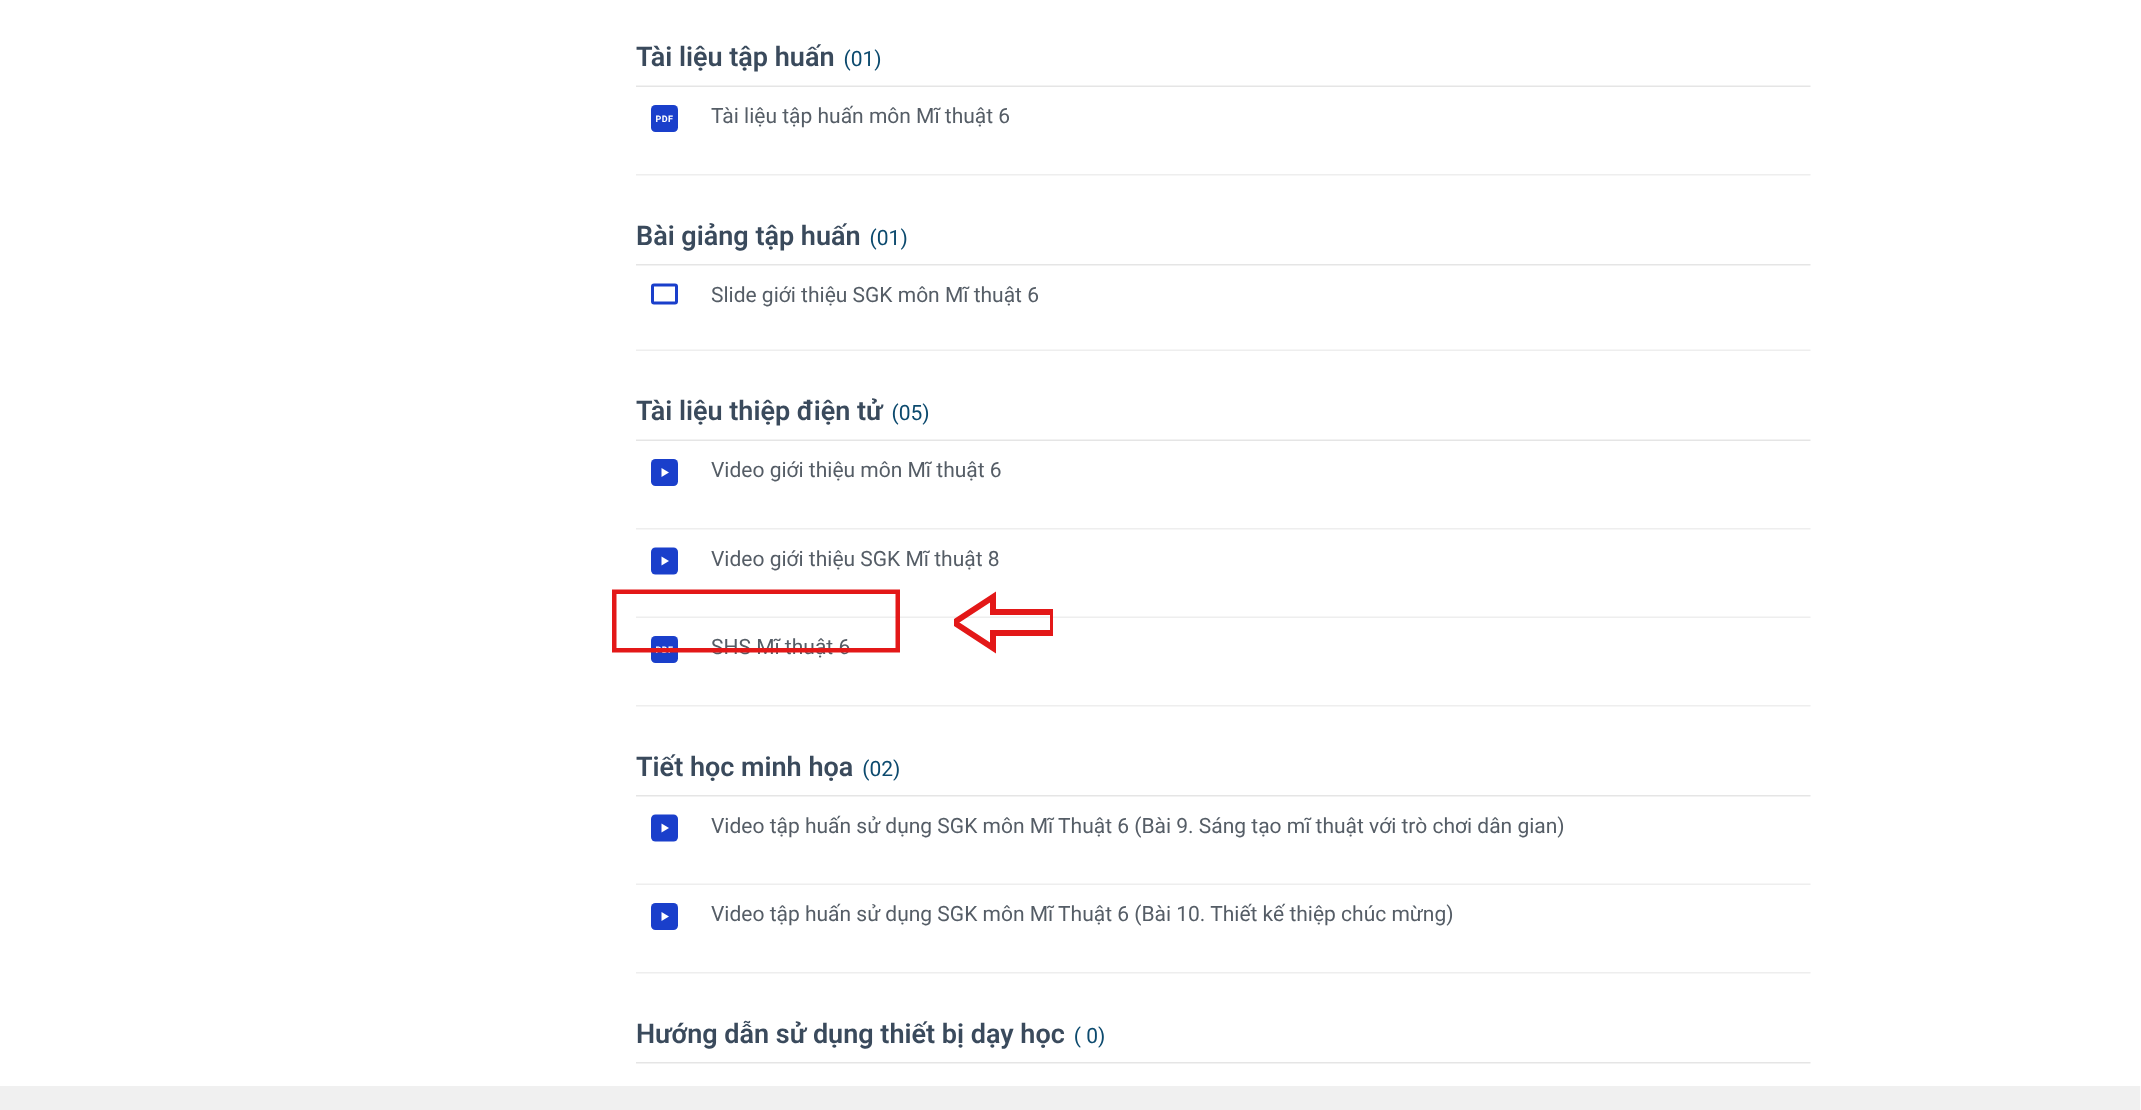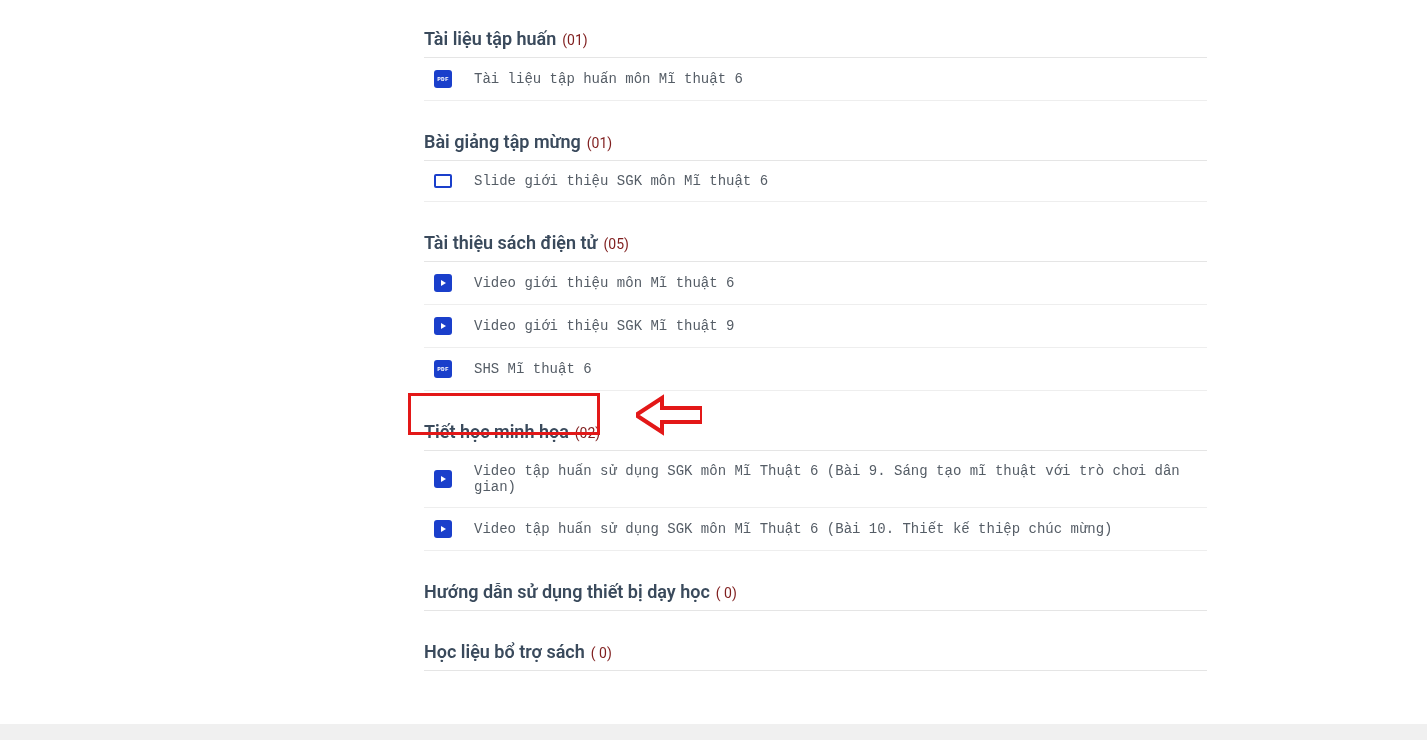--- a/index.html
+++ b/index.html
@@ -30,30 +30,28 @@
     border-bottom: 1px solid #e5e5e5;
   }
   .section-title {
     font-size: 18px;
     font-weight: 600;
     color: #3a4a5c;
     text-align: right;
   }
   .section-count {
     font-size: 14px;
-    color: #7f1d1d;
+    color: #0c4a6e;
   }
   .item {
     display: flex;
-    align-items: center;
     gap: 22px;
-    padding: 12px 6px 12px 10px;
+    padding: 12px 6px 28px 10px;
     border-bottom: 1px solid #eee;
     cursor: pointer;
-    font-family: Liberation Mono, monospace;
   }
   .item-label {
     font-size: 14px;
     color: #555d66;
   }
   .icon {
     width: 18px;
     height: 18px;
     display: inline-flex;
     align-items: center;
@@ -115,40 +113,40 @@
         <span class="section-title">Tài liệu tập huấn</span>
         <span class="section-count">(01)</span>
       </div>
       <div class="item">
         <span class="icon pdf">PDF</span>
         <span class="item-label">Tài liệu tập huấn môn Mĩ thuật 6</span>
       </div>
     </div>
     <div class="section">
       <div class="section-header">
-        <span class="section-title">Bài giảng tập mừng</span>
+        <span class="section-title">Bài giảng tập huấn</span>
         <span class="section-count">(01)</span>
       </div>
       <div class="item">
         <span class="icon slide"></span>
         <span class="item-label">Slide giới thiệu SGK môn Mĩ thuật 6</span>
       </div>
     </div>
     <div class="section">
       <div class="section-header">
-        <span class="section-title">Tài thiệu sách điện tử</span>
+        <span class="section-title">Tài liệu thiệp điện tử</span>
         <span class="section-count">(05)</span>
       </div>
       <div class="item">
         <span class="icon video"></span>
         <span class="item-label">Video giới thiệu môn Mĩ thuật 6</span>
       </div>
       <div class="item">
         <span class="icon video"></span>
-        <span class="item-label">Video giới thiệu SGK Mĩ thuật 9</span>
+        <span class="item-label">Video giới thiệu SGK Mĩ thuật 8</span>
       </div>
       <div class="item">
         <span class="icon pdf">PDF</span>
         <span class="item-label">SHS Mĩ thuật 6</span>
       </div>
     </div>
     <div class="section">
       <div class="section-header">
         <span class="section-title">Tiết học minh họa</span>
         <span class="section-count">(02)</span>

